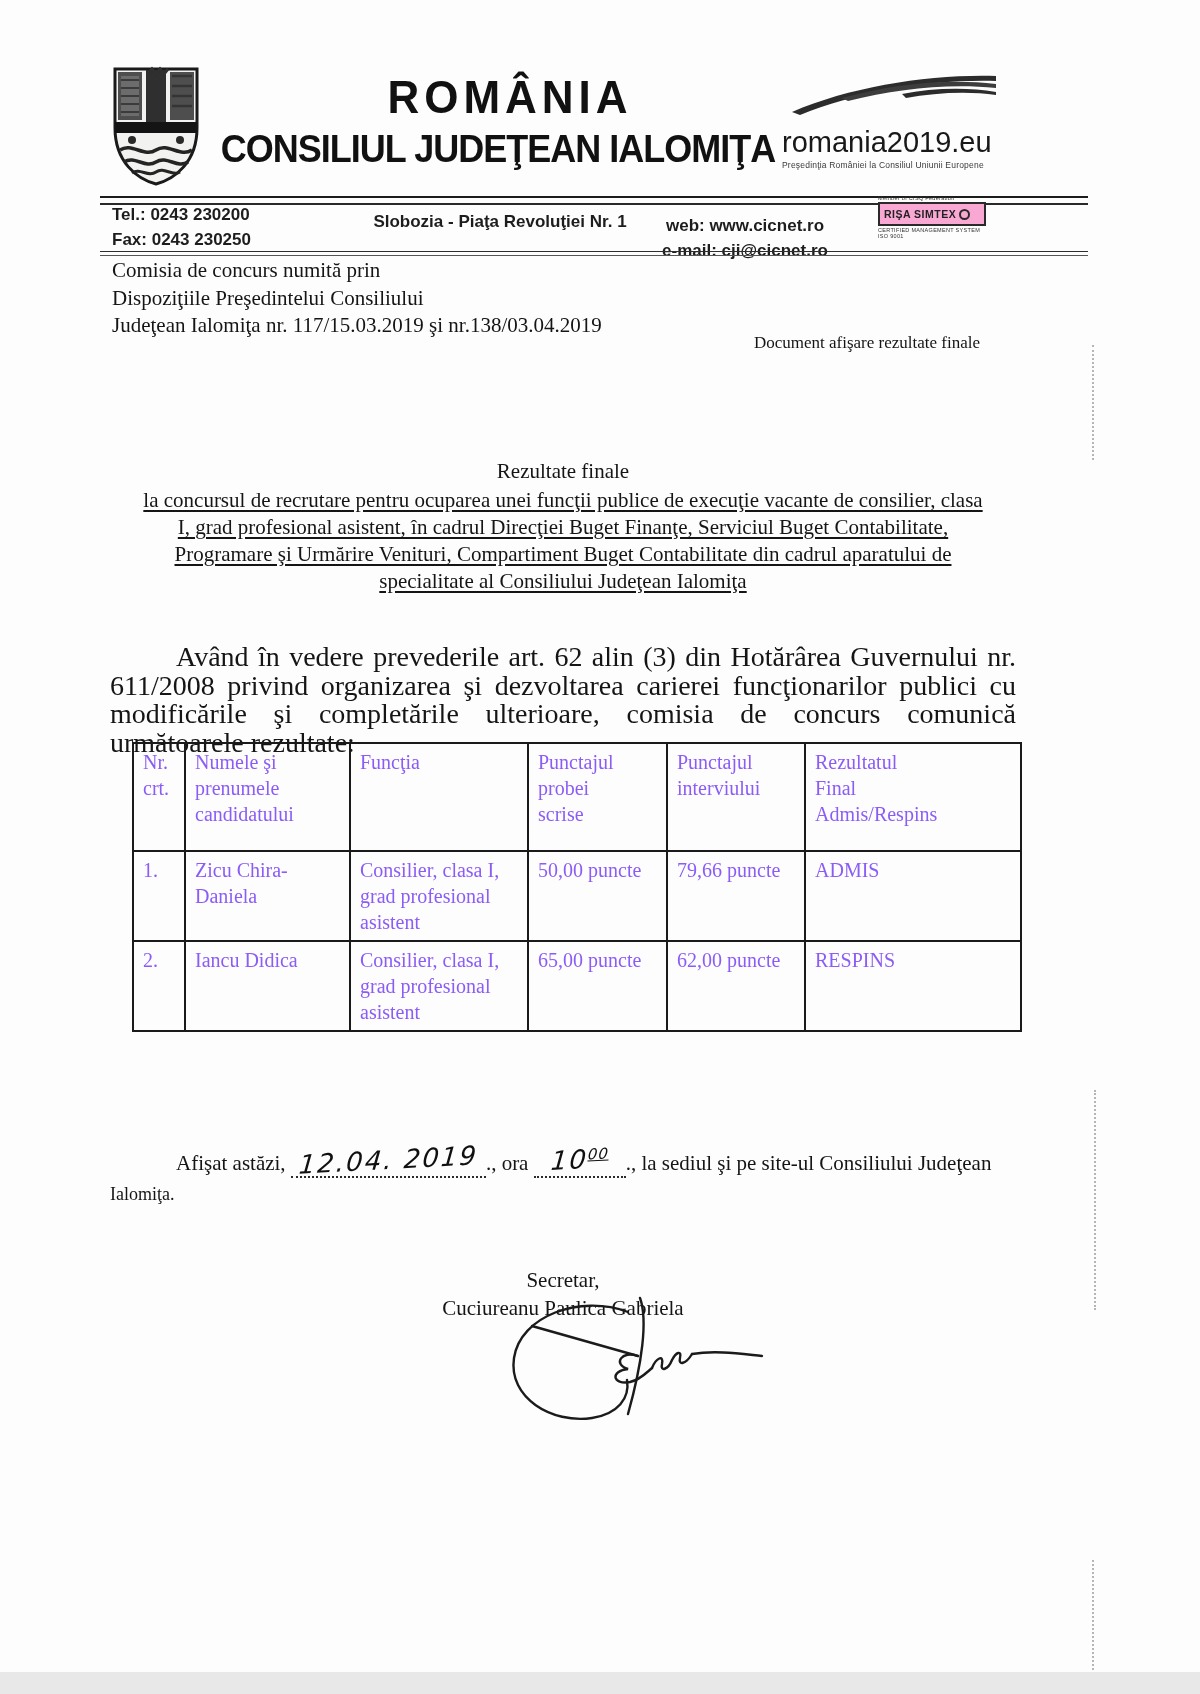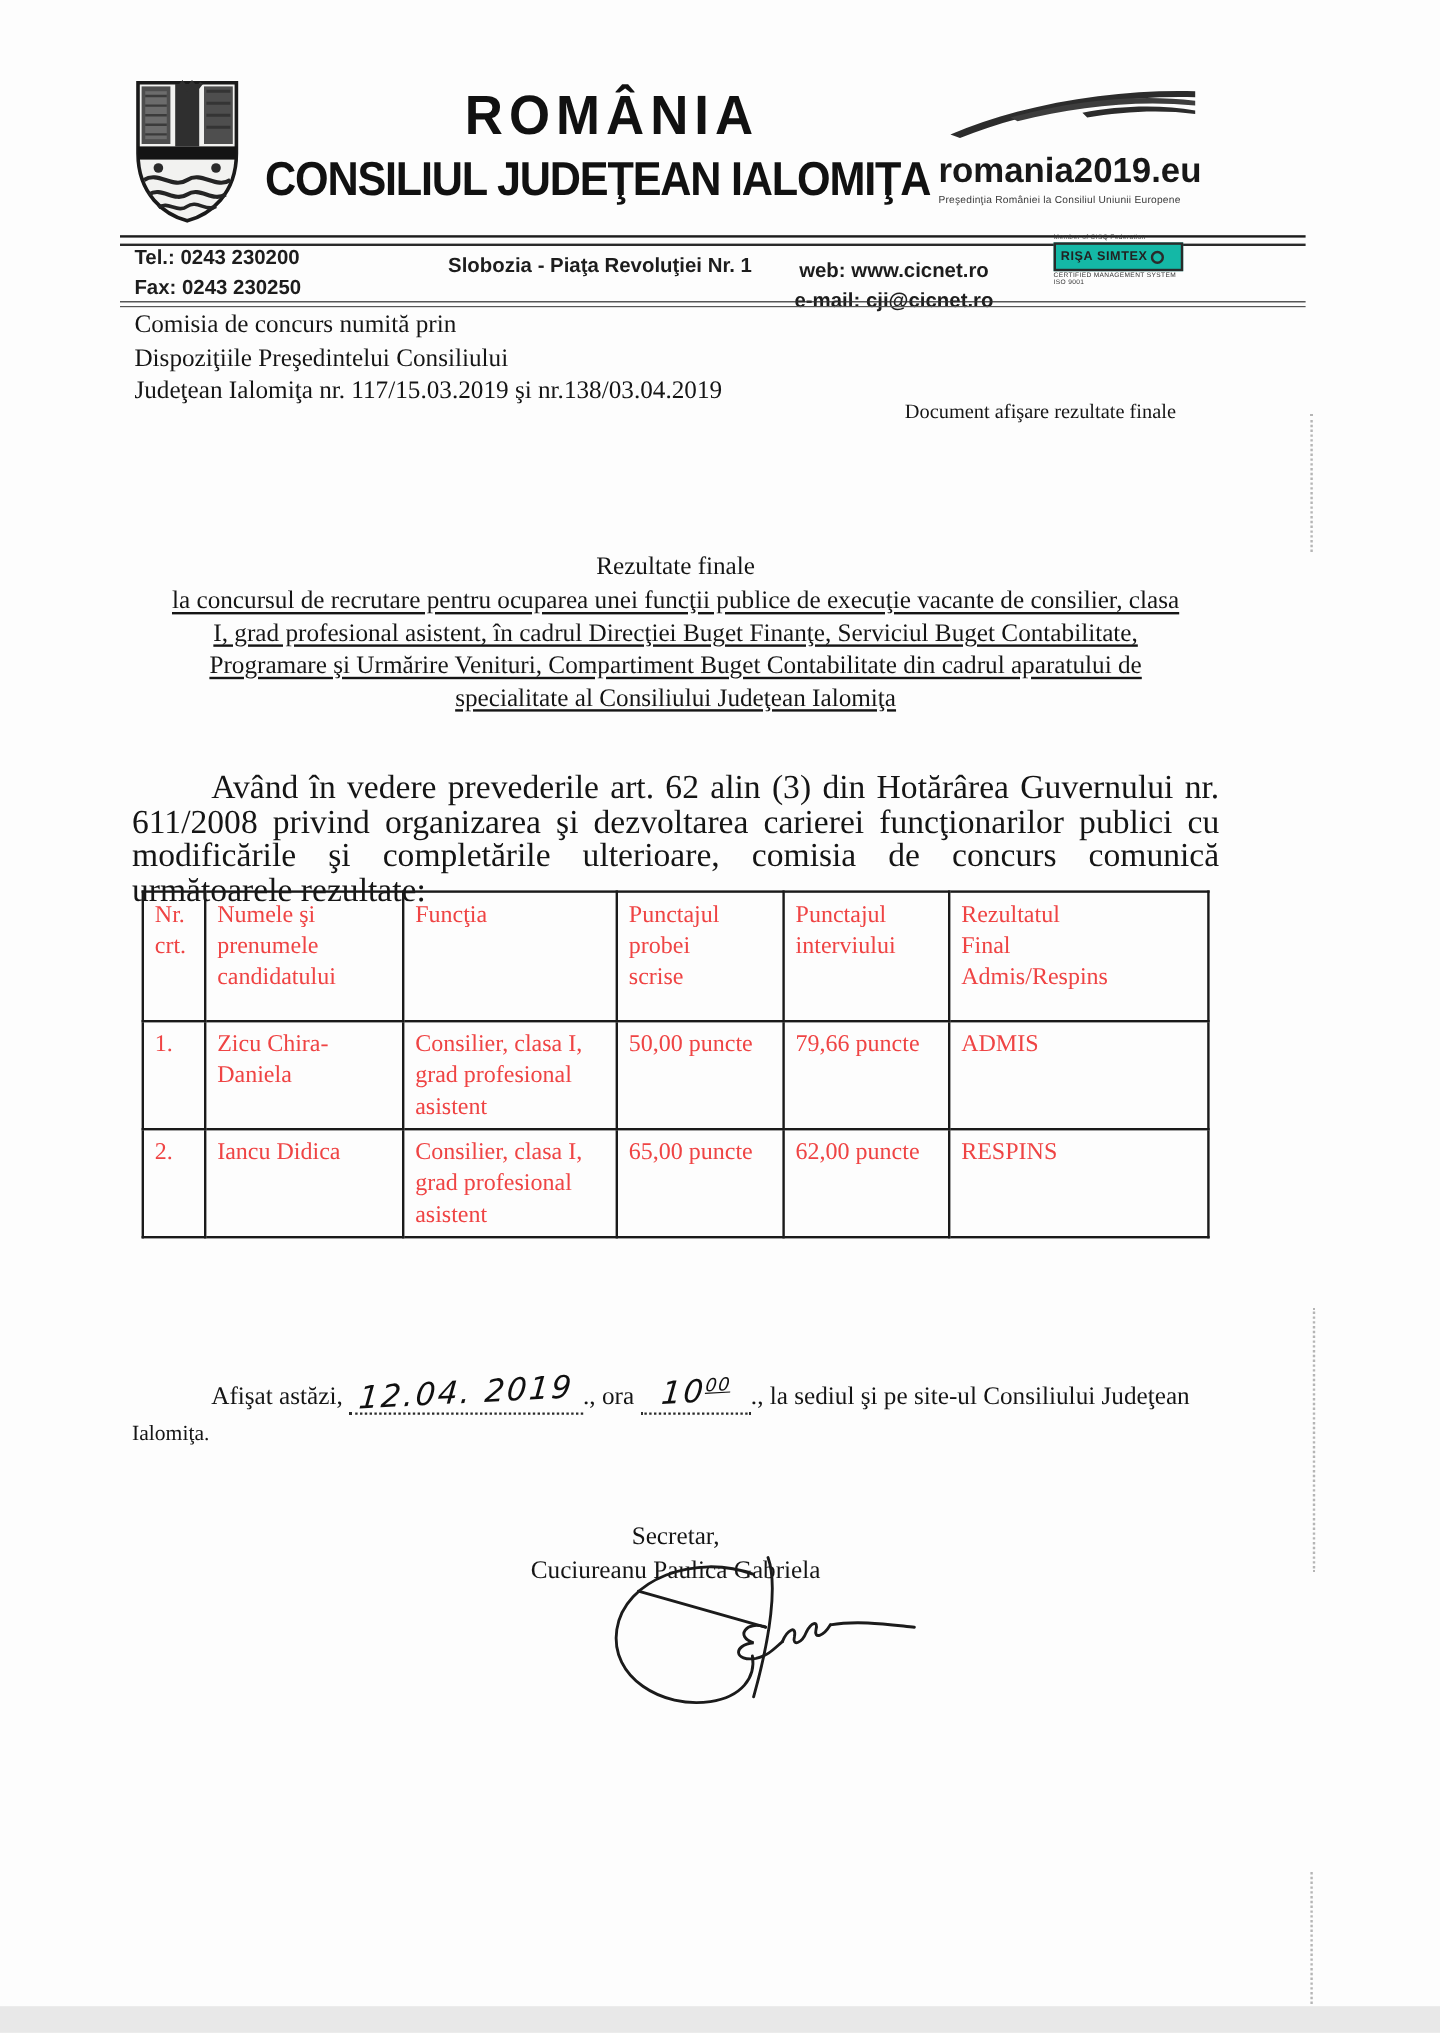--- a/index.html
+++ b/index.html
@@ -20,21 +20,21 @@
     transform:scaleY(1.05);
   }
   .institution-title{
     left:218px;top:128px;width:560px;text-align:center;
     font-family:"Liberation Sans",sans-serif;font-weight:bold;
     font-size:36px;letter-spacing:-1px;color:#111;
     transform:scaleY(1.1);white-space:nowrap;
   }
   .logo-block{left:782px;top:70px;width:230px;}
   .logo-text{
-    font-family:"Liberation Sans",sans-serif;font-size:29px;font-weight:700;
+    font-family:"Liberation Sans",sans-serif;font-size:29px;font-weight:400;
     color:#181818;letter-spacing:0px;margin-top:2px;
   }
   .logo-tagline{
     font-family:"Liberation Sans",sans-serif;font-size:8.5px;color:#3a3a3a;
     letter-spacing:.2px;margin-top:1px;
   }
   .rule-double{
     left:100px;width:988px;height:5px;
     border-top:2.5px solid #1c1c1c;border-bottom:2px solid #2a2a2a;
   }
@@ -44,21 +44,21 @@
   
   .contact{font-family:"Liberation Sans",sans-serif;font-weight:bold;font-size:17px;color:#1d1d1d;}
   .contact-left{left:112px;top:202px;line-height:25px;}
   .contact-center{left:330px;top:212px;width:340px;text-align:center;}
   .contact-right{left:630px;top:201px;width:230px;text-align:center;line-height:25px;margin-top:12px;}
   .stamp{left:878px;top:195px;width:108px;font-family:"Liberation Sans",sans-serif;color:#222;}
   .stamp-tiny{font-size:5.5px;letter-spacing:.3px;white-space:nowrap;color:#333;}
   .stamp-box{
     border:2px solid #2a2a2a;margin:1px 0;padding:4px 4px;
     font-size:10.5px;font-weight:bold;letter-spacing:.5px;white-space:nowrap;
-    display:flex;align-items:center;gap:3px;background:#14b8a6;
+    display:flex;align-items:center;gap:3px;background:#f9a8d4;
   }
   .seal-circle{
     display:inline-block;width:11px;height:11px;border-radius:50%;
     border:2.5px solid #2a2a2a;box-sizing:border-box;
   }
 
   
   .intro-text{left:112px;top:257px;width:700px;font-size:21px;line-height:27.5px;}
   .doc-type{left:580px;top:333px;width:400px;text-align:right;font-size:17px;}
 
@@ -68,22 +68,22 @@
     left:110px;top:487px;width:906px;text-align:center;font-size:21px;line-height:27px;
     text-decoration:underline;text-underline-offset:3px;
   }
   .body-par{
     left:110px;top:643px;width:906px;font-size:28px;line-height:28.5px;
     text-align:justify;text-indent:66px;
   }
 
   
   .results-table{
-    position:absolute;left:118px;top:742px;border-collapse:collapse;table-layout:fixed;
-    font-size:20px;color:#ef4444;
+    position:absolute;left:132px;top:742px;border-collapse:collapse;table-layout:fixed;
+    font-size:20px;color:#8b5cf6;
   }
   .results-table td,.results-table th{
     border:2px solid #1a1a1a;padding:5px 9px;font-weight:normal;text-align:left;
     vertical-align:top;line-height:26px;
   }
   .col-nr{width:52px;}.col-name{width:165px;}.col-func{width:178px;}
   .col-written{width:139px;}.col-int{width:138px;}.col-res{width:216px;}
   .results-table th{height:96px;}
   .th-func{text-align:center;}
   .cell-score{vertical-align:middle;padding-left:16px;}

